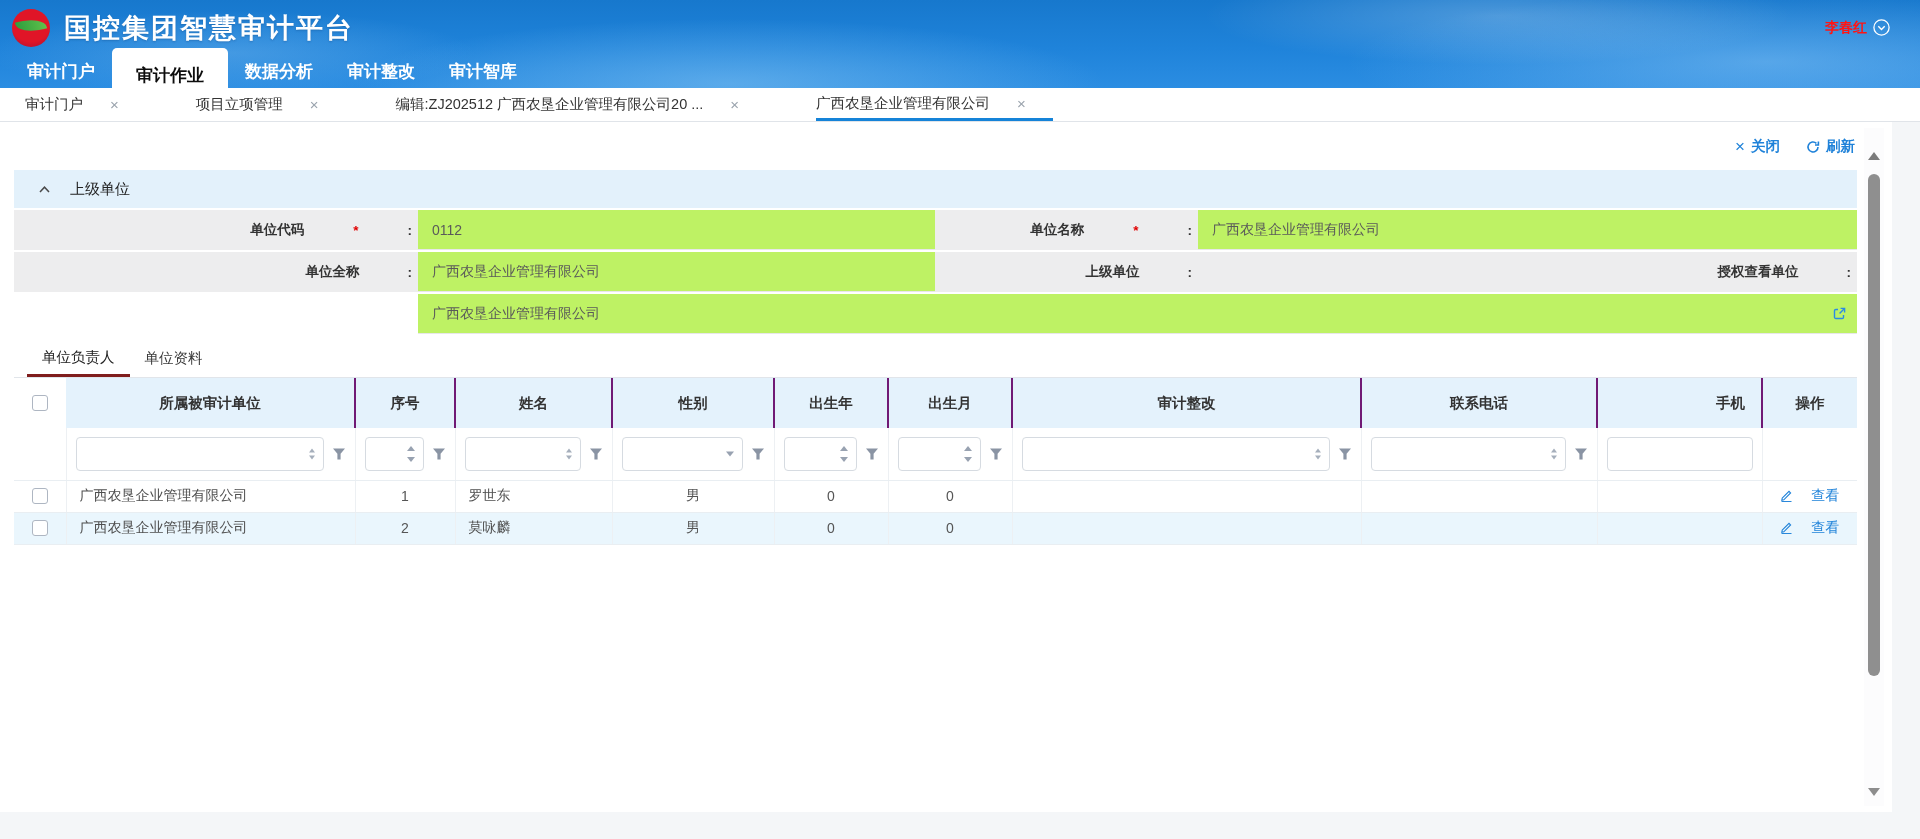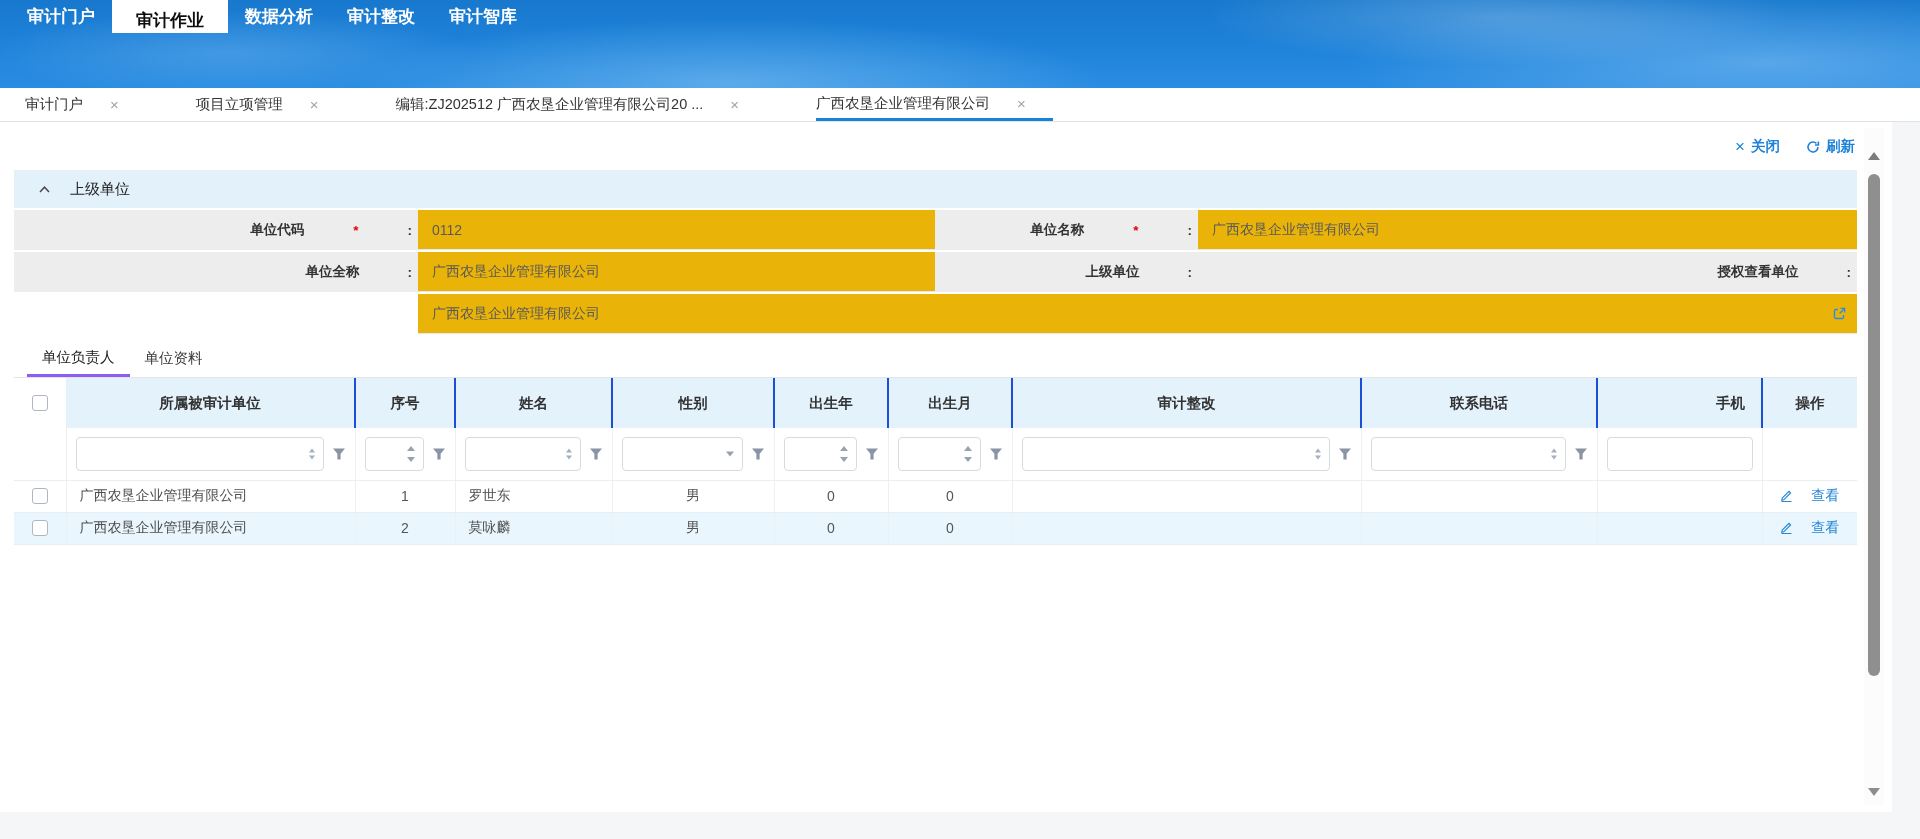--- a/index.html
+++ b/index.html
@@ -47,36 +47,36 @@
   .pa-link { display:inline-flex; align-items:center; gap:6px; color:#1f82d9; font-size:14.5px; font-weight:bold; cursor:pointer; }
   .pa-link .x { font-size:17px; font-weight:normal; line-height:1; }
 
   .sec-head { background:#e3f1fb; height:38px; display:flex; align-items:center; gap:19px; padding-left:24px;
     font-size:15px; color:#222; margin-top:6px; cursor:pointer; }
 
   .form { display:grid; grid-template-columns:404px 517px 263px 659px; row-gap:2px; margin-top:2px; }
   .fl { background:#ededee; height:40px; display:flex; align-items:center; justify-content:flex-end;
     padding-right:6px; font-size:13.5px; font-weight:bold; color:#333;gap:48px; }
   .fl .req { color:#e00000; margin:0 1px; }
-  .fv { background:#eab308; border-bottom:1px solid #e7e7e9; height:40px; display:flex; align-items:center;
+  .fv { background:#bef264; border-bottom:1px solid #e7e7e9; height:40px; display:flex; align-items:center;
     padding:0 34px 0 14px; font-size:14px; color:#5a5a5a; position:relative; }
   .fv.full { grid-column:2 / 5; }
   .ext-ic { position:absolute; right:10px; top:12px; width:15px; height:15px; cursor:pointer; }
 
   .subtabs { display:flex; border-bottom:1px solid #e1e5ea; margin-top:6px; padding-left:13px; }
   .subtab { height:37px; display:flex; align-items:center; padding:0 15px; font-size:14.5px; color:#3a3a3a; cursor:pointer; }
-  .subtab.active { border-bottom:3px solid #8b5cf6; color:#222; }
+  .subtab.active { border-bottom:3px solid #7f1d1d; color:#222; }
 
   .tools-row { padding:9px 0 5px; }
   .tools-link { display:inline-flex; align-items:center; gap:2px; color:#1f82d9; font-size:14.5px; font-weight:bold; cursor:pointer; }
 
   
   table.grid { border-collapse:collapse; width:1843px; table-layout:fixed; }
   .grid th { background:#e4f2fc; height:50px; font-size:14.5px; color:#333; font-weight:bold;
-    border-right:2px solid #1d4ed8; text-align:center; }
+    border-right:2px solid #701a75; text-align:center; }
   .grid th.cbx { background:#fff; border-right:none; }
   .grid th:last-child { border-right:none; }
   .grid th.ar { text-align:right; padding-right:16px; }
   .grid td { border-right:1px solid #edf0f3; border-bottom:1px solid #e9eef2; font-size:14px; color:#555; }
   .grid td:last-child { border-right:none; }
   .grid tr.frow td { height:52px; }
   .grid tr.drow td { height:32px; }
   .grid tr.drow td.tl { text-align:left; padding-left:13px; color:#4e4e4e; }
   .grid tr.drow td.tc { text-align:center; }
   .grid tr.alt td { background:#eaf6fd; }
@@ -100,20 +100,35 @@
   .sb-arr.up { top:24px; border-bottom:8px solid #7b7b7b; }
   .sb-arr.down { bottom:10px; border-top:8px solid #8d8d8d; }
   .sb-thumb { position:absolute; left:4px; top:46px; width:12px; height:502px; background:#8f8f8f; border-radius:6px; cursor:grab; }
 
   svg { display:block; }
 </style>
 </head>
 <body>
 
 <div class="sky">
+  <div class="topbar">
+    <div class="logo">
+        <div class="leaf"></div>
+      </div>
+    <div class="app-title">国控集团智慧审计平台</div>
+    <div class="user-area">
+      <span class="user-name">李春红</span>
+      <span>
+        <svg width="17" height="17" viewBox="0 0 17 17">
+            <circle cx="8.5" cy="8.5" r="7.6" fill="none" stroke="#fff" stroke-width="1.3"></circle>
+            <path d="M5.3 7.2 L8.5 10.4 L11.7 7.2" fill="none" stroke="#fff" stroke-width="1.4"></path>
+          </svg>
+      </span>
+    </div>
+  </div>
   <div class="mainnav">
     <div class="nav-item">审计门户</div>
     <div class="nav-item active">审计作业</div>
     <div class="nav-item">数据分析</div>
     <div class="nav-item">审计整改</div>
     <div class="nav-item">审计智库</div>
   </div>
 </div>
 
 <div class="tabstrip">

